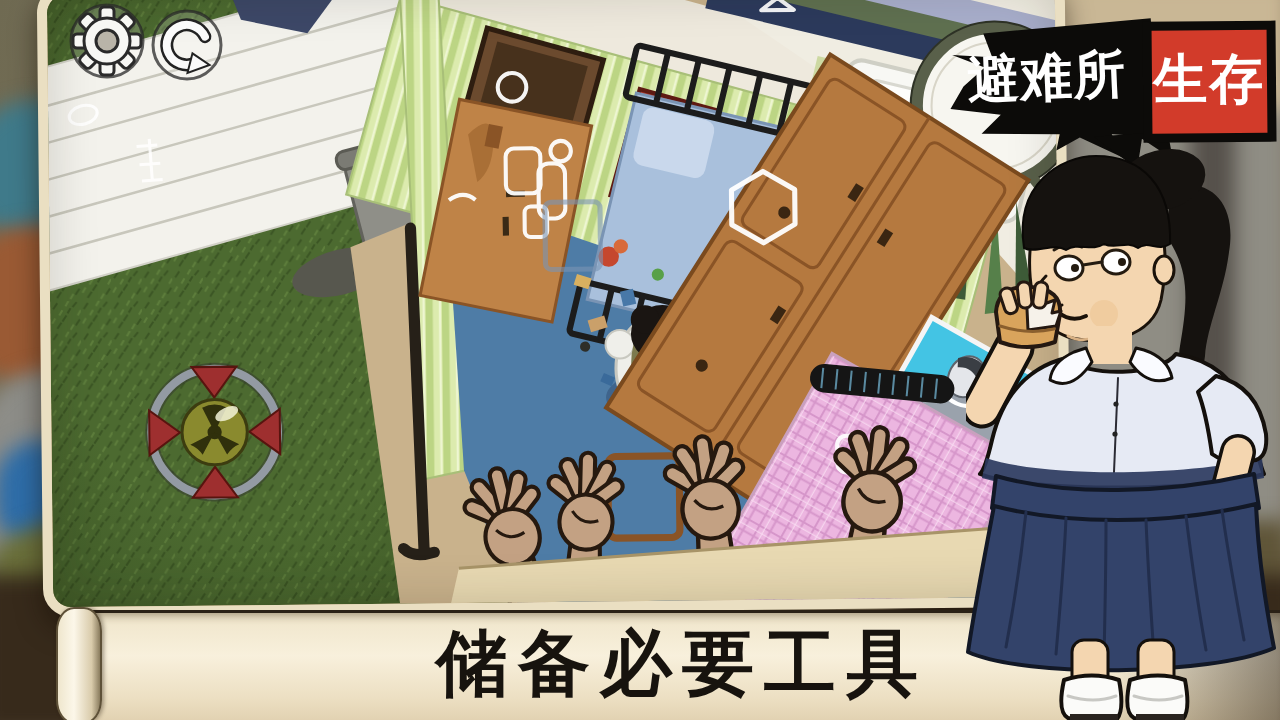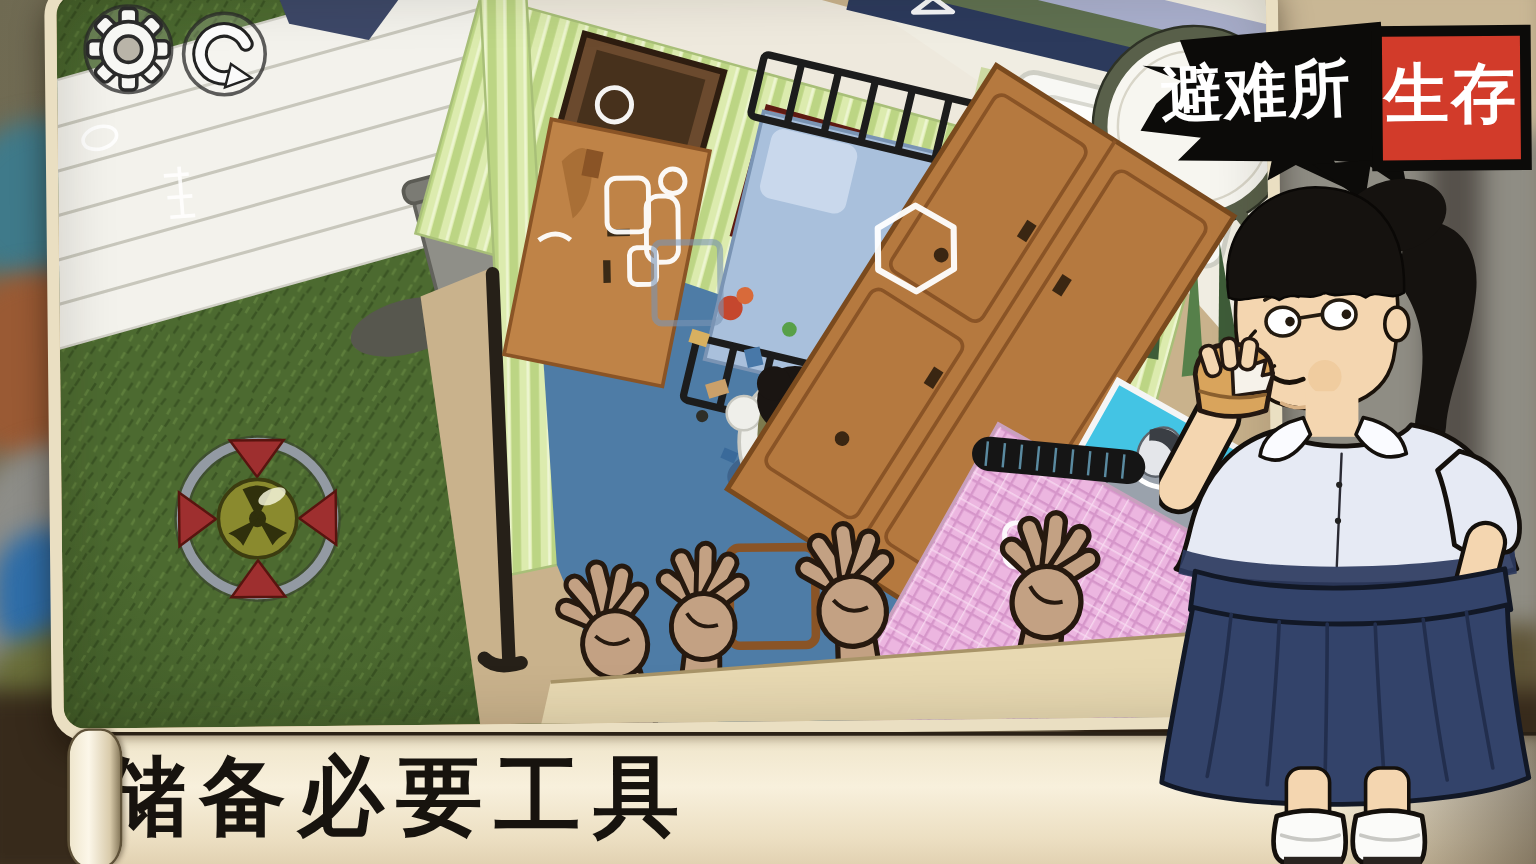--- a/index.html
+++ b/index.html
@@ -25,21 +25,21 @@
   .logo svg{position:absolute;left:0;top:0;}
   .logo-shelter{position:absolute;left:26px;top:32px;width:176px;font-size:52px;
         font-weight:900;color:#fff;letter-spacing:1px;line-height:1;}
   .logo-survival{position:absolute;left:212px;top:40px;width:112px;text-align:center;
         font-size:54px;font-weight:900;color:#fff;letter-spacing:2px;line-height:1;
         transform:rotate(2deg);}
   
   .banner{position:absolute;left:56px;right:0;top:610px;height:110px;z-index:16;}
   .banner-paper{position:absolute;left:28px;right:0;top:0;bottom:0;
         background:linear-gradient(180deg,#efe5ca,#f8f0dc 40%,#ecdfc2 80%,#e2d2b2);
-        border-top:3px solid #2a2116;display:flex;align-items:center;justify-content:flex-start;
+        border-top:3px solid #2a2116;display:flex;align-items:center;justify-content:center;
         box-shadow:inset 0 8px 10px -6px rgba(60,40,15,.45);}
   .banner-roll{position:absolute;left:0;top:-3px;width:42px;height:113px;border-radius:18px/24px;
         background:linear-gradient(90deg,#efe6cd,#fcf7e9 38%,#d9cbab 80%,#8a7c5e);
         border:2px solid #5e5138;box-shadow:2px 0 4px rgba(40,28,10,.4);z-index:2;}
   .banner-text{font-size:72px;font-weight:900;color:#17130e;letter-spacing:10px;
         padding-bottom:6px;white-space:nowrap;}
   .banner-shade{position:absolute;right:0;top:0;width:170px;height:100%;
         background:linear-gradient(90deg,rgba(40,30,18,0),rgba(40,30,18,.5));}
   
   .character{position:absolute;left:966px;top:140px;width:312px;height:580px;z-index:40;}

